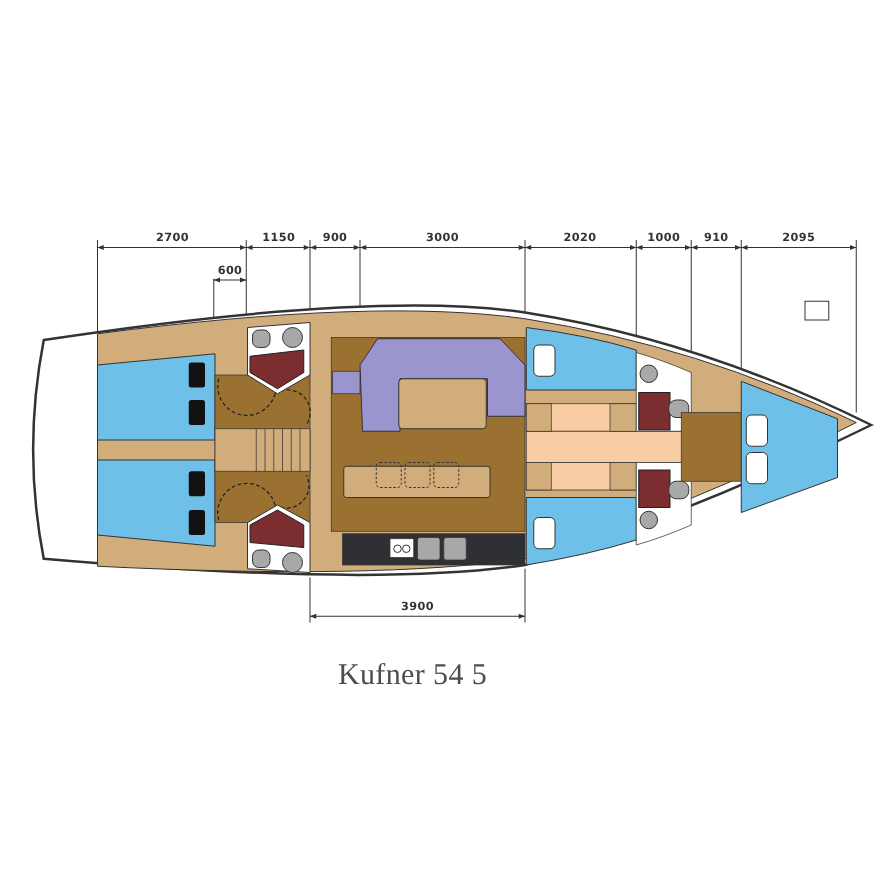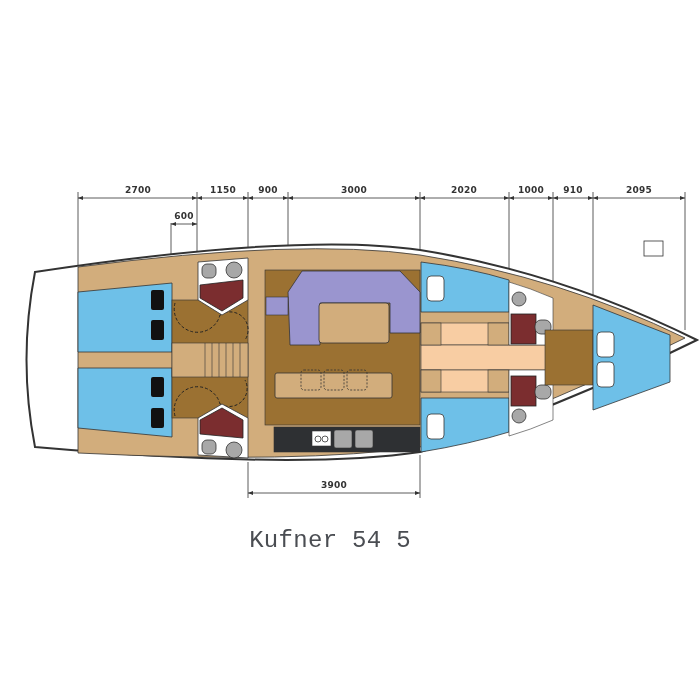--- a/index.html
+++ b/index.html
@@ -1,19 +1,19 @@
 <!DOCTYPE html>
 <html><head>
 <meta charset="utf-8">
 <style>
   html, body { margin: 0; padding: 0; background: #ffffff; }
   body { width: 700px; height: 700px; position: relative; overflow: hidden; font-family: "DejaVu Sans", sans-serif; }
   #plan { position: absolute; left: 0; top: 0; width: 700px; height: 700px; }
   .dim-label { font-family: "DejaVu Sans", sans-serif; font-size: 9px; fill: #333; font-weight: bold; text-anchor: middle; letter-spacing: 0.3px; }
-  .title { position: absolute; left: 0; width: 660px; top: 527px; text-align: center; font-family: Liberation Mono, monospace; font-size: 24px; color: #4a4d52; font-weight: 300; letter-spacing: 0.3px; }
+  .title { position: absolute; left: 0; width: 660px; top: 527px; text-align: center; font-family: Liberation Serif, serif; font-size: 24px; color: #4a4d52; font-weight: 300; letter-spacing: 0.3px; }
 </style>
 </head>
 <body>
 
 <svg id="plan" viewBox="0 0 700 700" xmlns="http://www.w3.org/2000/svg">
 
   <g stroke="#333" stroke-width="0.8" fill="none">
     <line x1="78" y1="198" x2="685" y2="198"></line>
     <line x1="78" y1="192" x2="78" y2="268"></line>
     <line x1="197" y1="192" x2="197" y2="258"></line>

